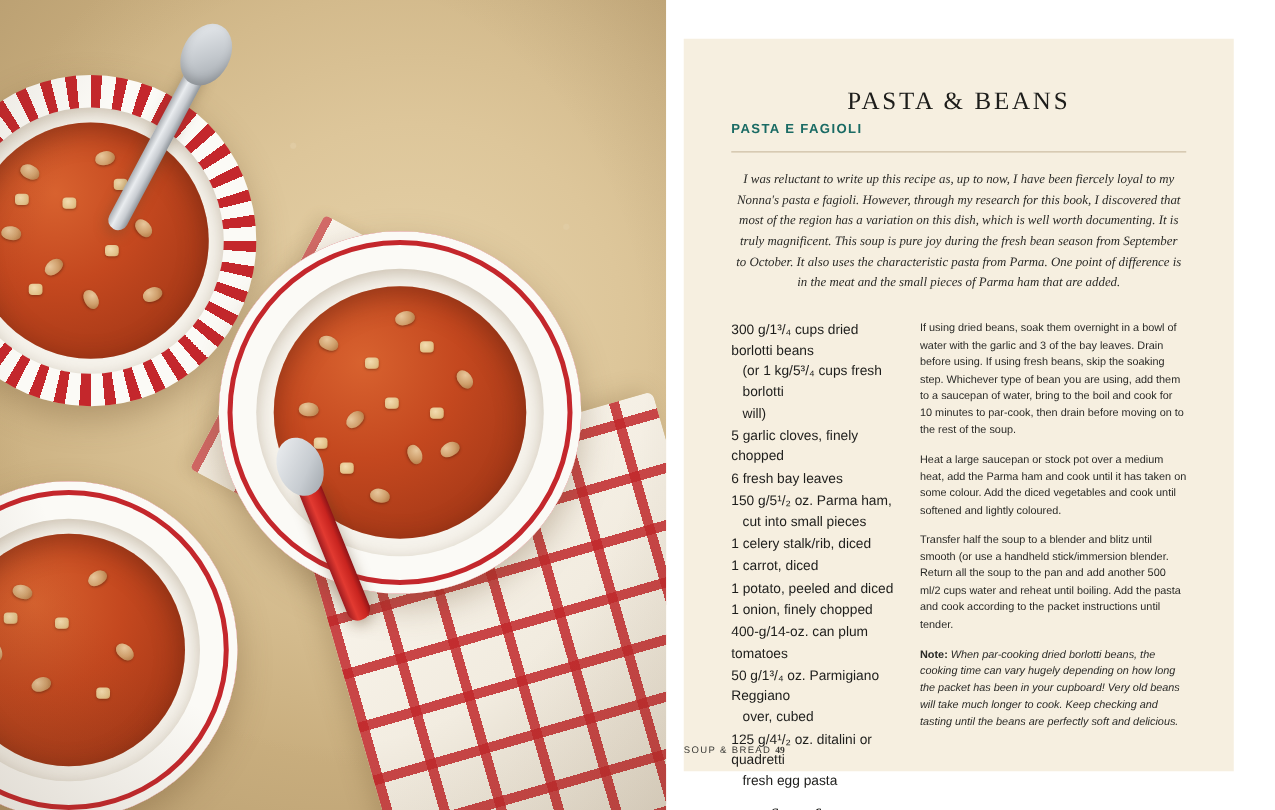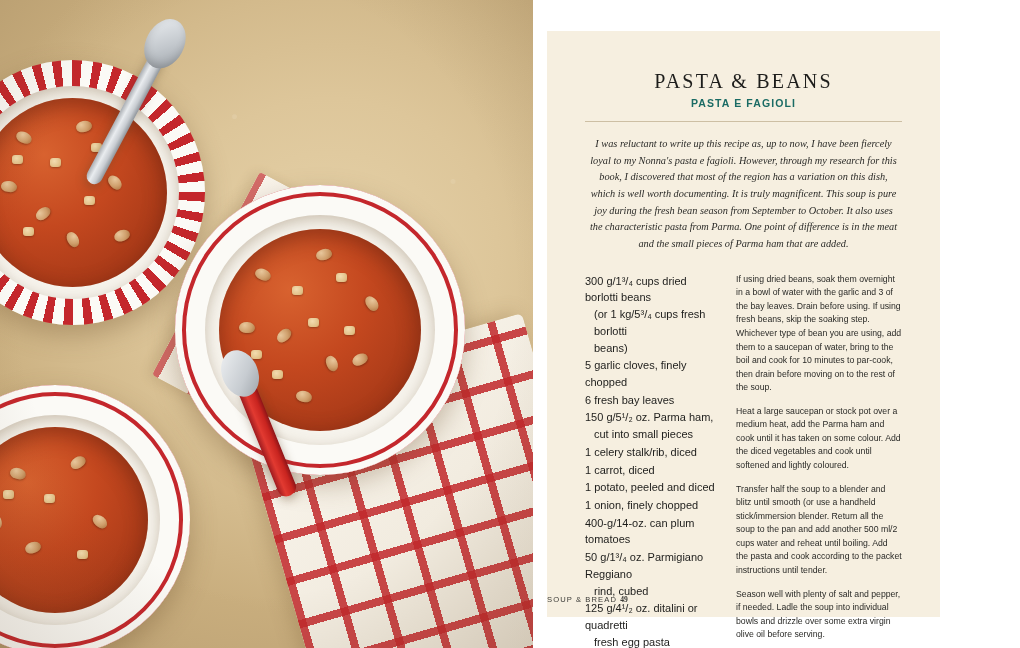--- a/index.html
+++ b/index.html
@@ -163,38 +163,37 @@
   .recipe-page {
     position: relative;
     width: 487px;
     height: 648px;
     background: #ffffff;
   }
   .recipe-card {
     position: absolute;
     left: 14px;
     top: 31px;
-    width: 393px;
+    width: 440px;
     height: 586px;
     background: #f6efe0;
   }
   .recipe-inner {
     padding: 27px 38px 0 38px;
   }
   .title {
     text-align: center;
     font-family: "Liberation Serif", serif;
     font-size: 20px;
     letter-spacing: 2.2px;
     color: #1d1d1b;
     margin: 12px 0 4px 0;
     font-weight: normal;
   }
   .subtitle {
-    text-align: center;
     font-size: 10.5px;
     letter-spacing: 1.1px;
     font-weight: bold;
     color: #1a6b64;
     margin: 0 0 12px 0;
   }
   .rule {
     height: 1px;
     background: #cdbfa4;
     margin: 0 0 14px 0;
@@ -350,39 +349,38 @@
     <div class="recipe-card">
       <div class="recipe-inner">
         <h1 class="title">PASTA &amp; BEANS</h1>
         <div class="subtitle">PASTA E FAGIOLI</div>
         <div class="rule"></div>
         <div class="intro">I was reluctant to write up this recipe as, up to now, I have been fiercely loyal to my Nonna's pasta e fagioli. However, through my research for this book, I discovered that most of the region has a variation on this dish, which is well worth documenting. It is truly magnificent. This soup is pure joy during the fresh bean season from September to October. It also uses the characteristic pasta from Parma. One point of difference is in the meat and the small pieces of Parma ham that are added.</div>
 
         <div class="columns">
           <div class="col-ing">
             <div class="ingredients" id="ingredients-list">
-                <div class="ing"><span>300 g/1³/₄ cups dried borlotti beans</span><span class="sub">(or 1 kg/5³/₄ cups fresh borlotti</span><span class="sub">beans)</span></div>
+                <div class="ing"><span>300 g/1³/₄ cups dried borlotti beans</span><span class="sub">(or 1 kg/5³/₄ cups fresh borlotti</span><span class="sub">will)</span></div>
                 <div class="ing"><span>5 garlic cloves, finely chopped</span></div>
                 <div class="ing"><span>6 fresh bay leaves</span></div>
                 <div class="ing"><span>150 g/5¹/₂ oz. Parma ham,</span><span class="sub">cut into small pieces</span></div>
                 <div class="ing"><span>1 celery stalk/rib, diced</span></div>
                 <div class="ing"><span>1 carrot, diced</span></div>
                 <div class="ing"><span>1 potato, peeled and diced</span></div>
                 <div class="ing"><span>1 onion, finely chopped</span></div>
                 <div class="ing"><span>400-g/14-oz. can plum tomatoes</span></div>
-                <div class="ing"><span>50 g/1³/₄ oz. Parmigiano Reggiano</span><span class="sub">rind, cubed</span></div>
+                <div class="ing"><span>50 g/1³/₄ oz. Parmigiano Reggiano</span><span class="sub">over, cubed</span></div>
                 <div class="ing"><span>125 g/4¹/₂ oz. ditalini or quadretti</span><span class="sub">fresh egg pasta</span></div>
               </div>
             <div class="serves">Serves 6</div>
           </div>
           <div class="col-method method" id="method-list">
               <p>If using dried beans, soak them overnight in a bowl of water with the garlic and 3 of the bay leaves. Drain before using. If using fresh beans, skip the soaking step. Whichever type of bean you are using, add them to a saucepan of water, bring to the boil and cook for 10 minutes to par-cook, then drain before moving on to the rest of the soup.</p>
               <p>Heat a large saucepan or stock pot over a medium heat, add the Parma ham and cook until it has taken on some colour. Add the diced vegetables and cook until softened and lightly coloured.</p>
               <p>Transfer half the soup to a blender and blitz until smooth (or use a handheld stick/immersion blender. Return all the soup to the pan and add another 500 ml/2 cups water and reheat until boiling. Add the pasta and cook according to the packet instructions until tender.</p>
-              <p>Season well with plenty of salt and pepper, if needed. Ladle the soup into individual bowls and drizzle over some extra virgin olive oil before serving.</p>
               <p class="note"><b>Note:</b><span> When par-cooking dried borlotti beans, the cooking time can vary hugely depending on how long the packet has been in your cupboard! Very old beans will take much longer to cook. Keep checking and tasting until the beans are perfectly soft and delicious.</span></p>
             </div>
         </div>
       </div>
 
       <div class="footer">
         <span>SOUP &amp; BREAD</span>
         <span class="pageno">49</span>
       </div>
     </div>

